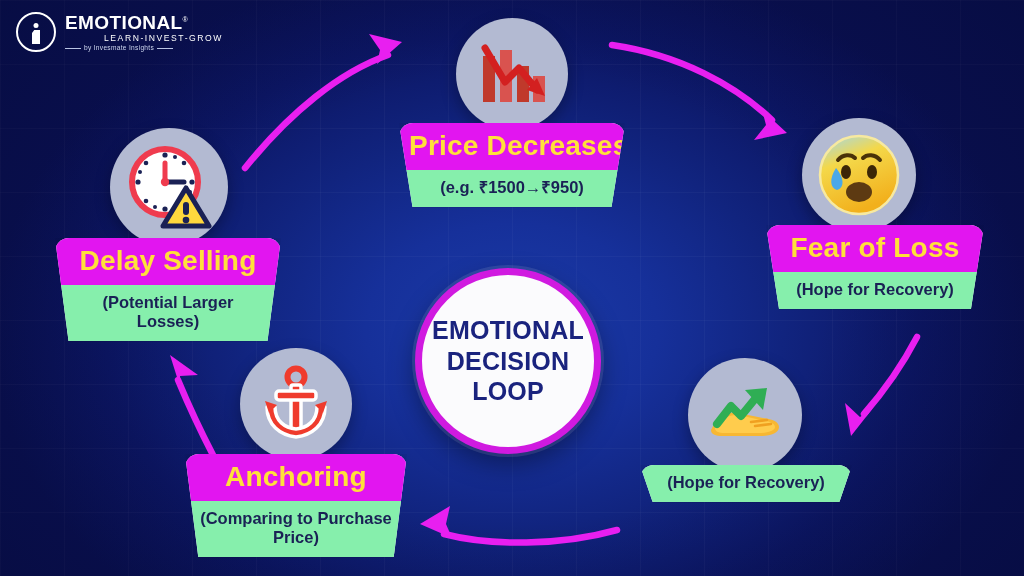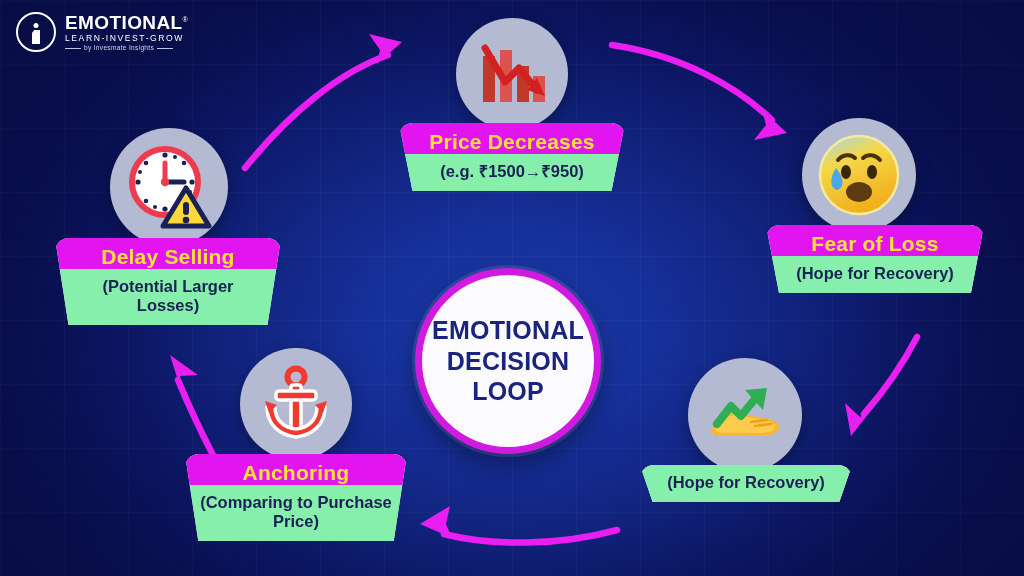--- a/index.html
+++ b/index.html
@@ -79,20 +79,21 @@
   #logo .reg {
     font-size: 7px;
     vertical-align: super;
     font-weight: normal;
   }
   #logo .w2 {
     font-size: 8.6px;
     color: #ffffff;
     letter-spacing: 1.55px;
     margin-top: 2px;
+    margin-left: 39px;
   }
   #logo .w3 {
     font-size: 6.6px;
     color: #cdd6ee;
     letter-spacing: 0.3px;
     margin-top: 2.5px;
     display: flex;
     align-items: center;
     gap: 3px;
     white-space: nowrap;
@@ -147,22 +148,22 @@
     overflow: hidden;
     background: #ffffff;
     box-shadow: 0 8px 20px rgba(0,0,0,0.40);
     clip-path: polygon(0% 0%, 100% 0%, 94% 100%, 6% 100%);
   }
   .card .hdr {
     background: #e215f0;
     color: #ffe03a;
     font-weight: bold;
     text-align: center;
-    padding: 7px 10px 0;
-    font-size: 21px;
+    padding: 7px 10px 8px;
+    font-size: 28px;
     letter-spacing: 0.2px;
     white-space: nowrap;
   }
   .card .sub {
     background: #86efac;
     color: #1a2155;
     font-weight: bold;
     text-align: center;
     font-size: 16.5px;
     line-height: 1.16;

